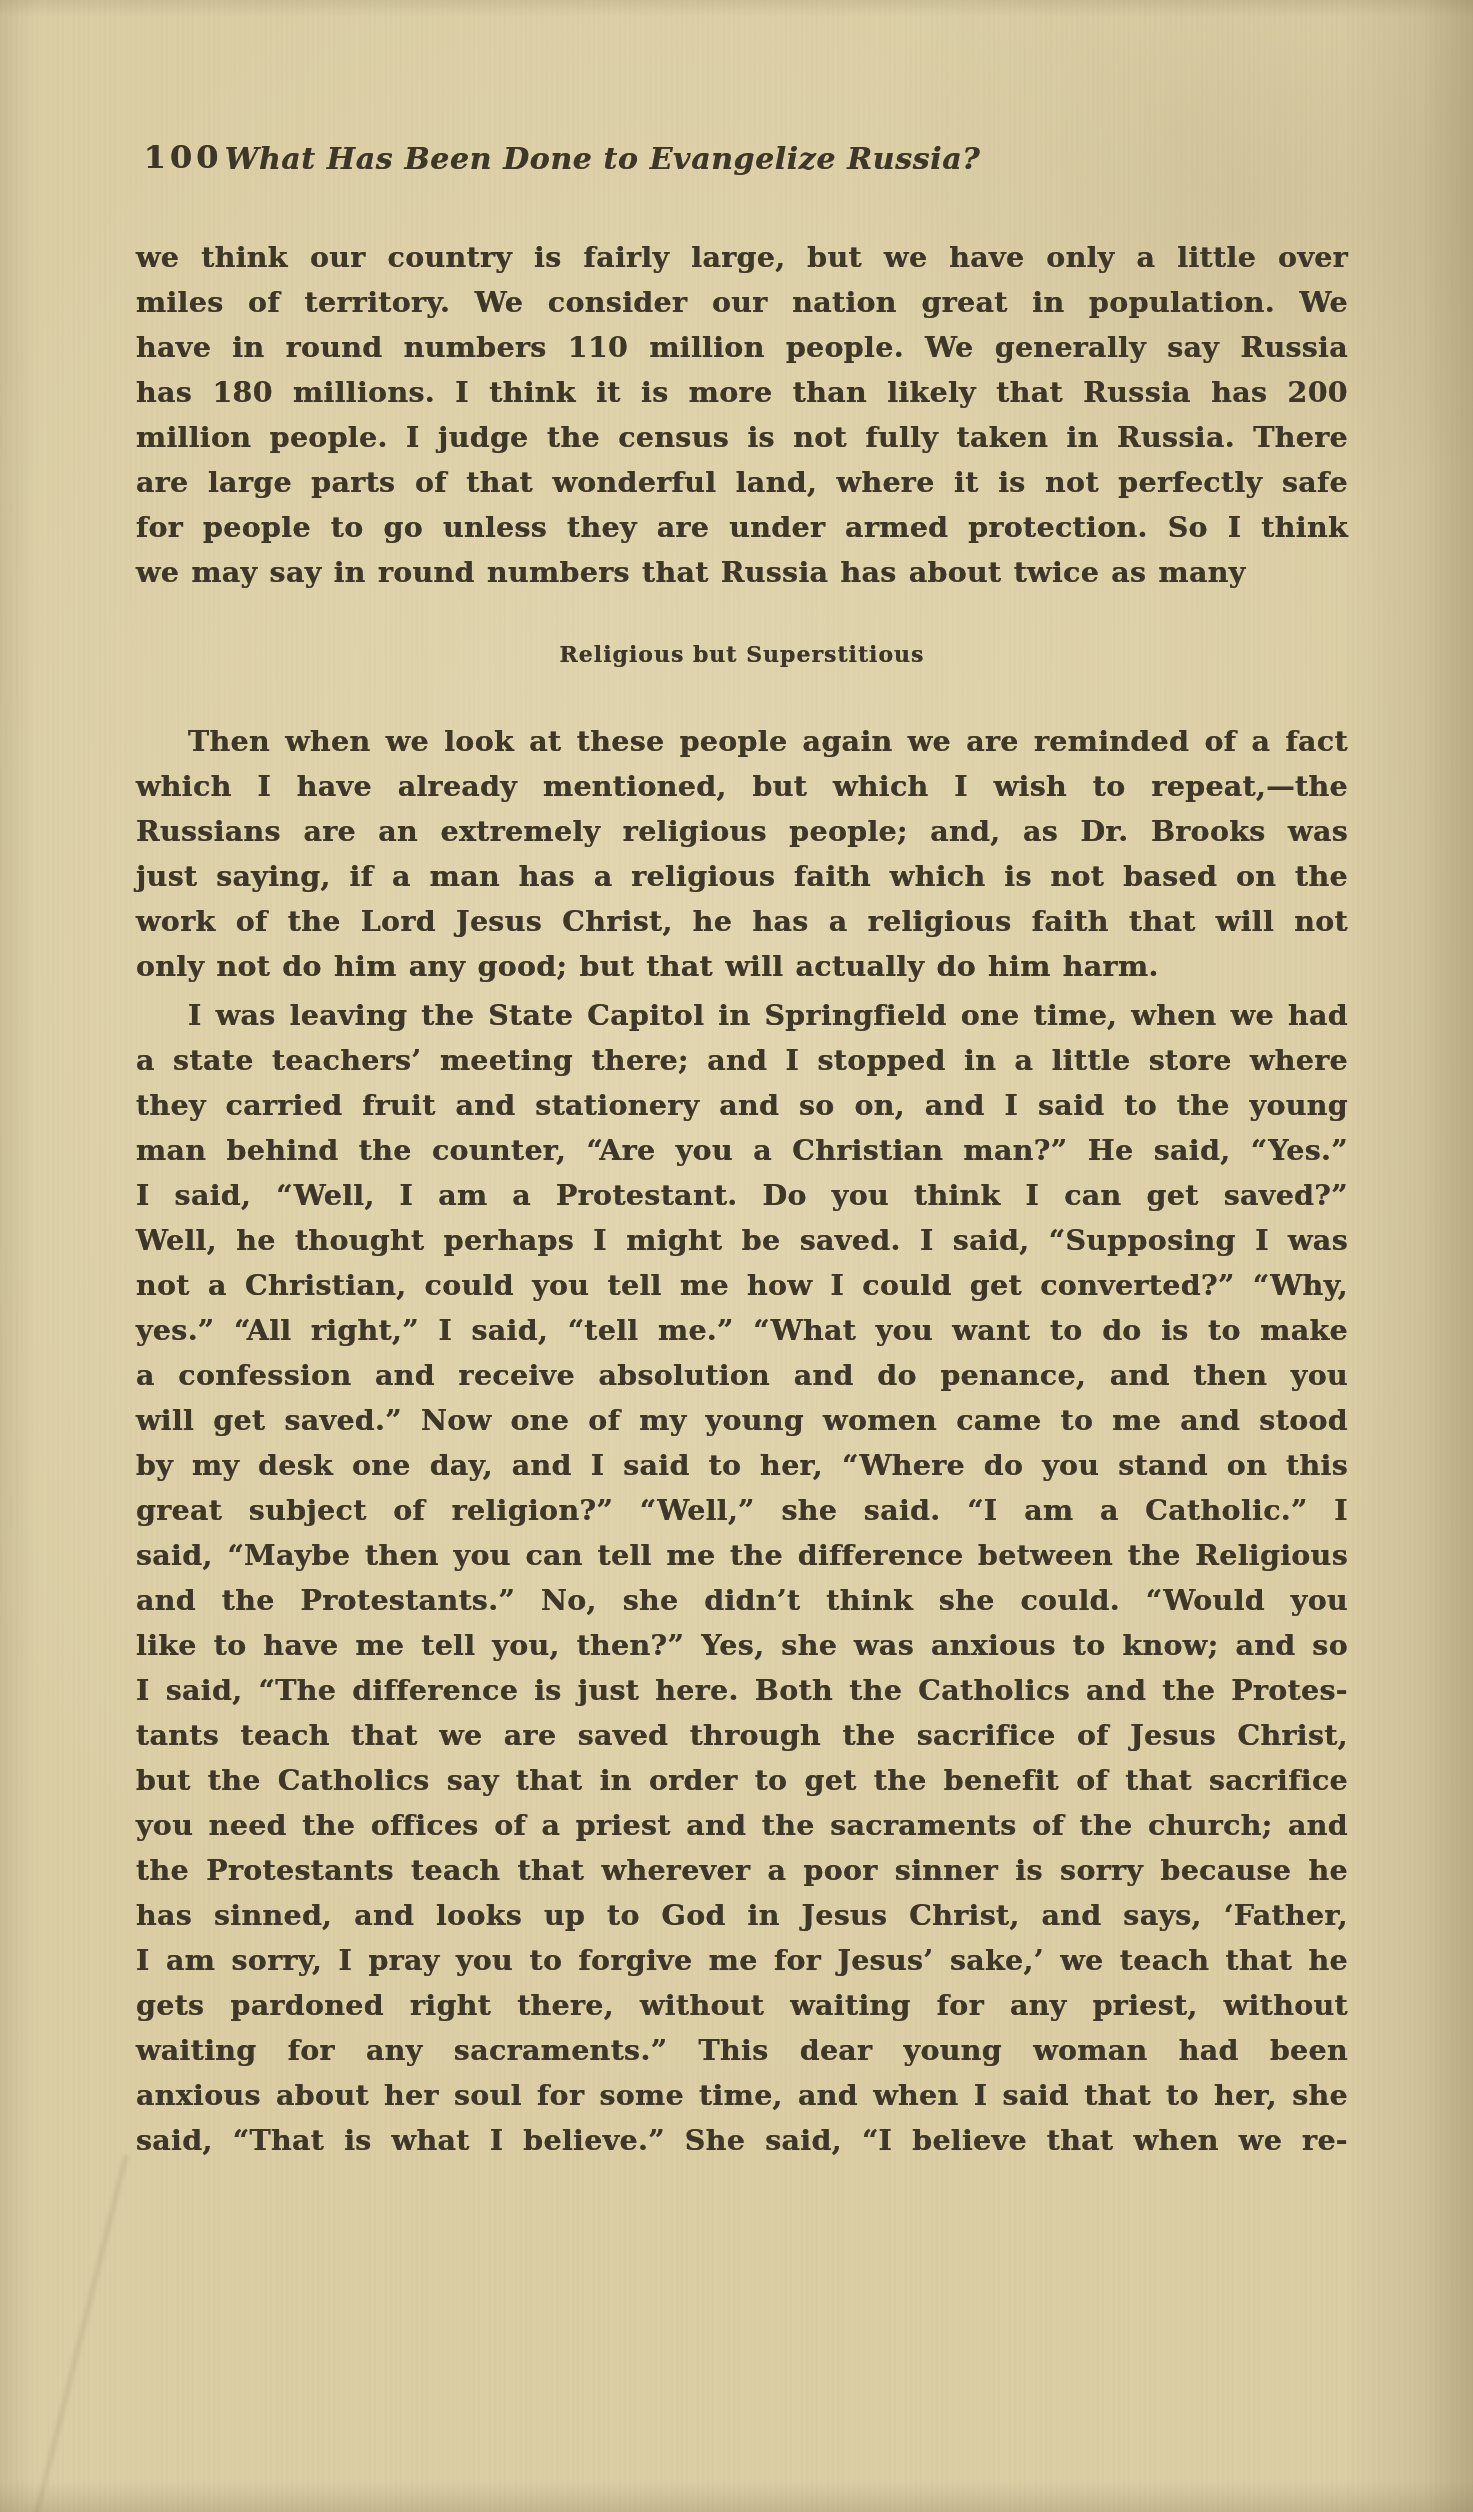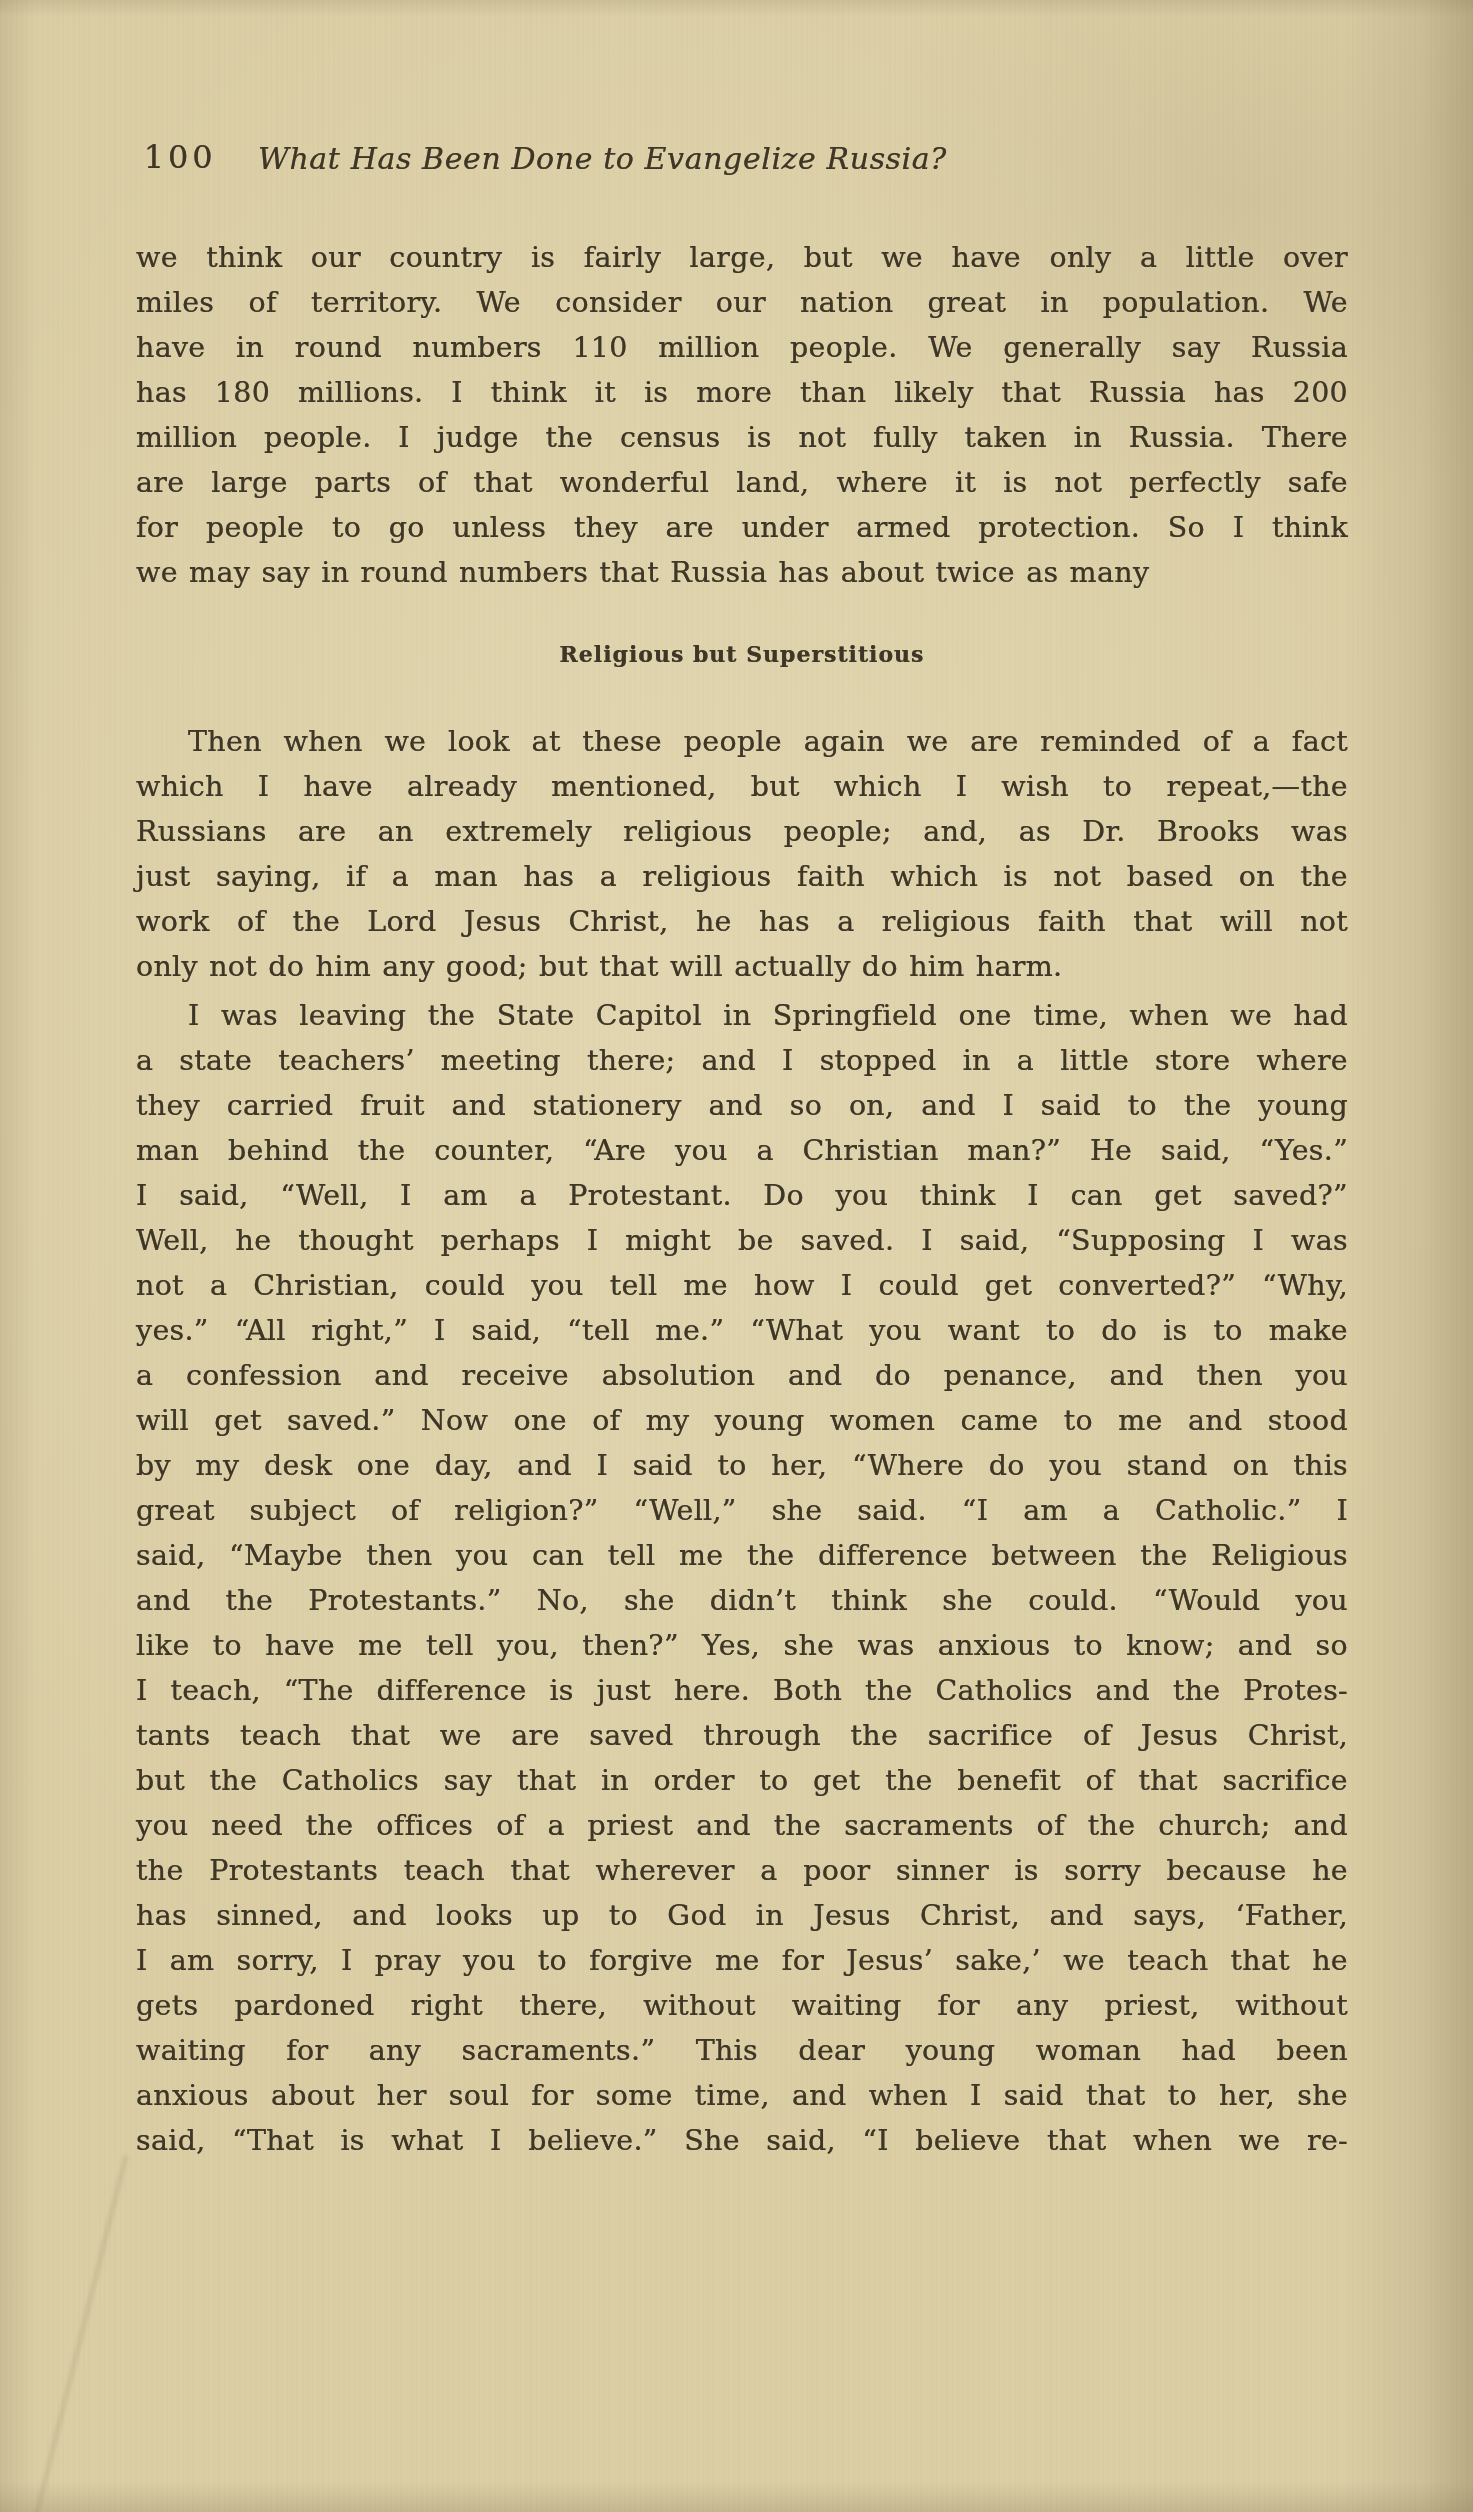--- a/index.html
+++ b/index.html
@@ -29,20 +29,21 @@
     left: 76px;
     bottom: -39px;
     width: 2.6px;
     height: 402px;
     background: rgba(124,108,74,0.28);
     transform: rotate(14deg);
     filter: blur(1.9px);
   }
   .ink {
     text-shadow: 0 0 0.6px rgba(62,54,38,0.55);
+    font-weight: bold;
     -webkit-text-stroke: 0.2px rgba(62,54,38,0.85);
   }
   .running-head {
     position: absolute;
     top: 133px;
     left: 136px;
     width: 1212px;
     height: 58px;
   }
   .page-number {
@@ -143,21 +144,21 @@
         <div class="line">Well, he thought perhaps I might be saved. I said, “Supposing I was</div>
         <div class="line">not a Christian, could you tell me how I could get converted?” “Why,</div>
         <div class="line">yes.” “All right,” I said, “tell me.” “What you want to do is to make</div>
         <div class="line">a confession and receive absolution and do penance, and then you</div>
         <div class="line">will get saved.” Now one of my young women came to me and stood</div>
         <div class="line">by my desk one day, and I said to her, “Where do you stand on this</div>
         <div class="line">great subject of religion?” “Well,” she said. “I am a Catholic.” I</div>
         <div class="line">said, “Maybe then you can tell me the difference between the Religious</div>
         <div class="line">and the Protestants.” No, she didn’t think she could. “Would you</div>
         <div class="line">like to have me tell you, then?” Yes, she was anxious to know; and so</div>
-        <div class="line">I teach, “The difference is just here. Both the Catholics and the Protes-</div>
+        <div class="line">I said, “The difference is just here. Both the Catholics and the Protes-</div>
         <div class="line">tants teach that we are saved through the sacrifice of Jesus Christ,</div>
         <div class="line">but the Catholics say that in order to get the benefit of that sacrifice</div>
         <div class="line">you need the offices of a priest and the sacraments of the church; and</div>
         <div class="line">the Protestants teach that wherever a poor sinner is sorry because he</div>
         <div class="line">has sinned, and looks up to God in Jesus Christ, and says, ‘Father,</div>
         <div class="line">I am sorry, I pray you to forgive me for Jesus’ sake,’ we teach that he</div>
         <div class="line">gets pardoned right there, without waiting for any priest, without</div>
         <div class="line">waiting for any sacraments.” This dear young woman had been</div>
         <div class="line">anxious about her soul for some time, and when I said that to her, she</div>
         <div class="line">said, “That is what I believe.” She said, “I believe that when we re-</div>

